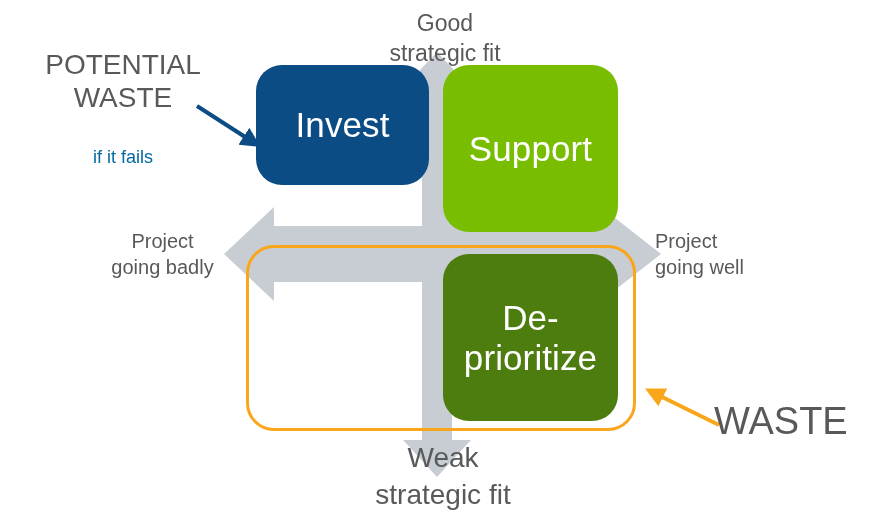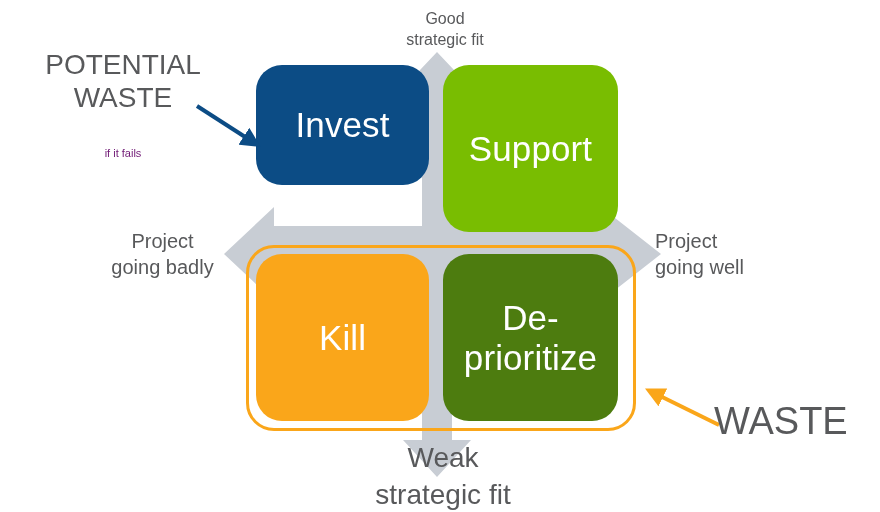--- a/index.html
+++ b/index.html
@@ -96,21 +96,21 @@
     z-index: 5;
     color: #58595B;
     font-family: "Liberation Sans", sans-serif;
     white-space: pre-line;
   }
 
   #lbl-good {
     left: 345px; top: 8px;
     width: 200px;
     text-align: center;
-    font-size: 16px;
+    font-size: 23px;
     line-height: 1.32;
   }
   #lbl-weak {
     left: 343px; top: 440px;
     width: 200px;
     text-align: center;
     font-size: 28px;
     line-height: 1.32;
   }
   #lbl-badly {
@@ -134,22 +134,22 @@
     text-align: center;
     font-size: 28px;
     line-height: 1.18;
     color: #58595B;
     font-weight: 400;
   }
   #lbl-if-it-fails {
     left: 18px; top: 147px;
     width: 210px;
     text-align: center;
-    font-size: 11px;
-    color: #701a75;
+    font-size: 18px;
+    color: #0369a1;
   }
   #lbl-waste {
     left: 714px; top: 400px;
     width: 160px;
     text-align: left;
     font-size: 38px;
     color: #58595B;
     font-weight: 400;
   }
 </style>
@@ -191,23 +191,20 @@
   </svg>
 
   <div class="quad" id="quad-invest" style="background:#0C4C85;">
     <span>Invest</span>
   </div>
 
   <div class="quad" id="quad-support" style="background:#79BD01;">
     <span>Support</span>
   </div>
 
-  <div class="quad" id="quad-kill" style="background:#FAA61A;">
-    <span>Kill</span>
-  </div>
 
   <div class="quad" id="quad-deprioritize" style="background:#4d7c0f;">
     <span style="white-space:pre-line;">De-
 prioritize</span>
   </div>
 
   <div id="waste-outline"></div>
 
   <svg id="arrow-layer" viewBox="0 0 880 512">
     <defs>

